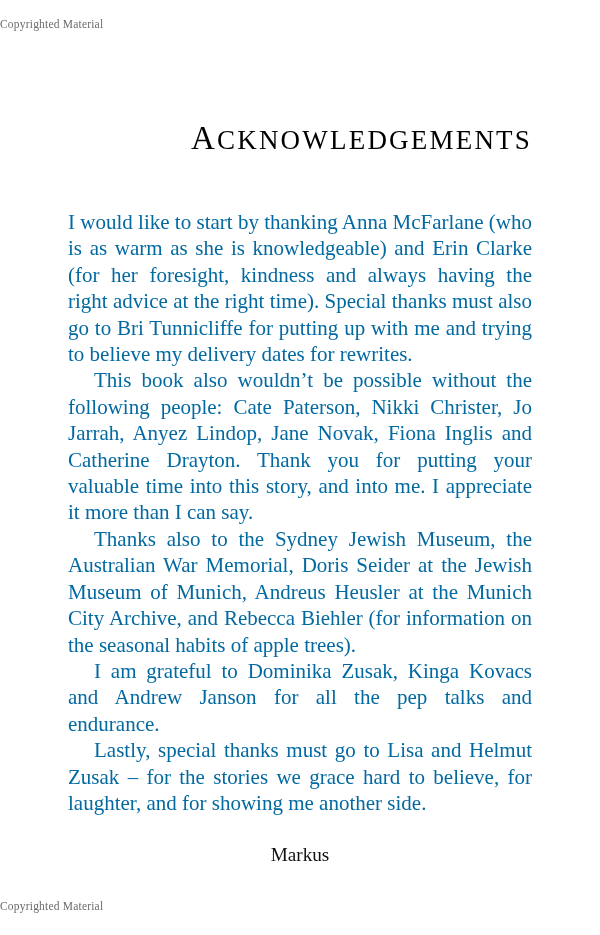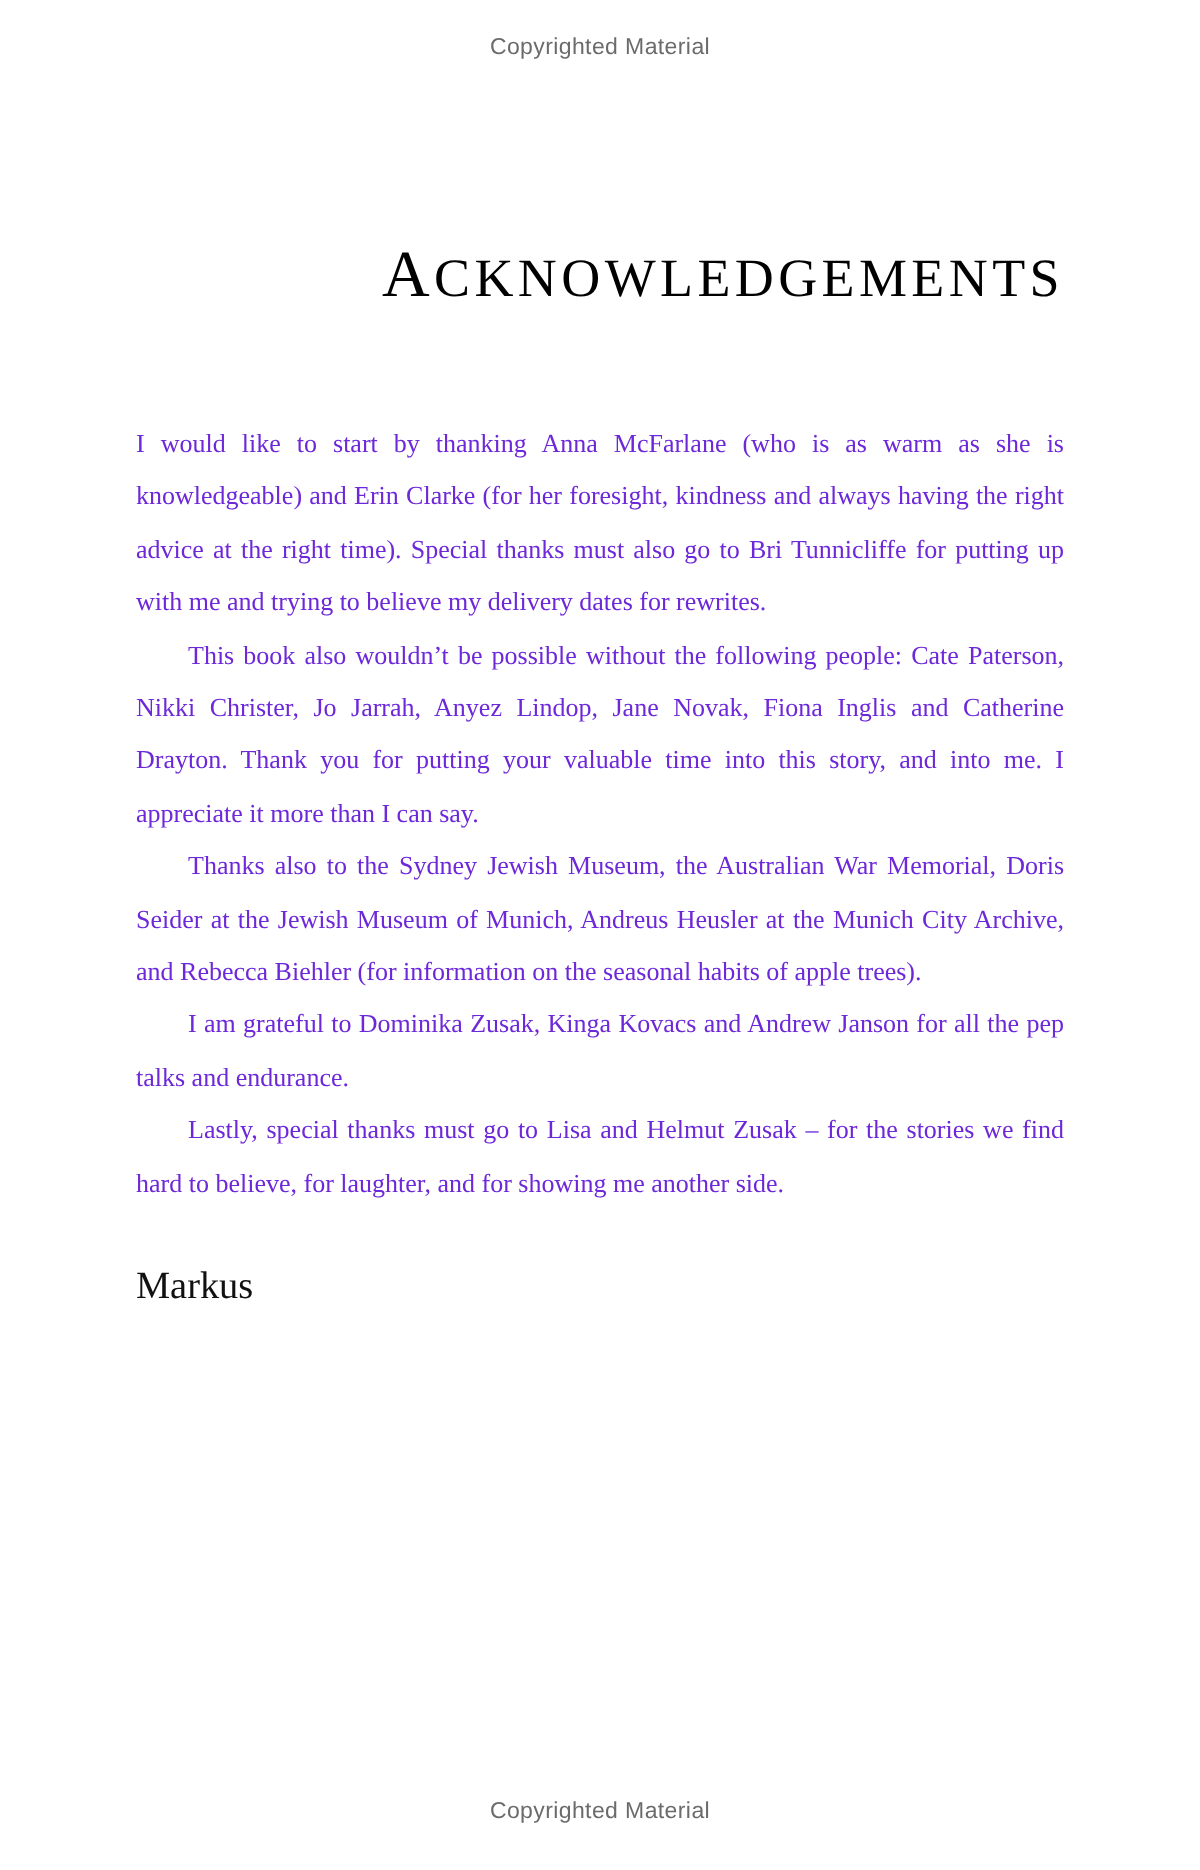--- a/index.html
+++ b/index.html
@@ -18,22 +18,22 @@
   .page {
     width: 600px;
     height: 935px;
     position: relative;
     box-sizing: border-box;
   }
   .watermark {
     position: absolute;
     left: 0;
     width: 100%;
-    text-align: center;
-    font-family: Liberation Sans, sans-serif;
+    text-align: left;
+    font-family: Liberation Serif, serif;
     font-size: 11.5px;
     color: #6b6b6b;
     letter-spacing: 0.2px;
   }
   .watermark-top { top: 18px; }
   .watermark-bottom { top: 900px; }
 
   .content {
     position: absolute;
     left: 68px;
@@ -49,52 +49,52 @@
     margin: 0 0 52px 0;
     font-weight: normal;
     color: #000000;
   }
   .chapter-title .cap {
     font-size: 33px;
   }
 
   p.body-par {
     margin: 0;
-    font-size: 13px;
+    font-size: 21px;
     line-height: 26.4px;
     text-align: justify;
     text-justify: inter-word;
-    color: #6d28d9;
+    color: #0369a1;
     hyphens: none;
   }
   p.body-par.indent {
     text-indent: 26px;
   }
   p.signature {
     margin: 26px 0 0 0;
     font-size: 19.2px;
     line-height: 26.4px;
-    text-align: left;
+    text-align: center;
     color: #111111;
   }
 </style>
 </head>
 <body>
 
 <div class="page">
 
   <div class="watermark watermark-top">Copyrighted Material</div>
 
   <div class="content">
 
     <h1 class="chapter-title"><span class="cap">A</span><span>CKNOWLEDGEMENTS</span></h1>
 
     <p class="body-par">I would like to start by thanking Anna McFarlane (who  is as warm as she is knowledgeable) and Erin Clarke (for her foresight, kindness and always having the right advice at the right time). Special thanks must also go to Bri Tunnicliffe for putting up with me and trying to believe my delivery dates for rewrites.</p>
     <p class="body-par indent">This book also wouldn’t be possible without the following people: Cate Paterson, Nikki Christer, Jo Jarrah, Anyez Lindop, Jane Novak, Fiona Inglis and Catherine Drayton. Thank you for putting your valuable time into this story, and into me. I appreciate it more than I can say.</p>
     <p class="body-par indent">Thanks also to the Sydney Jewish Museum, the Australian War Memorial, Doris Seider at the Jewish Museum of Munich, Andreus Heusler at the Munich City Archive, and Rebecca Biehler (for information on the seasonal habits of apple trees).</p>
     <p class="body-par indent">I am grateful to Dominika Zusak, Kinga Kovacs and Andrew Janson for all the pep talks and endurance.</p>
-    <p class="body-par indent">Lastly, special thanks must go to Lisa and Helmut Zusak – for the stories we find hard to believe, for laughter, and for showing me another side.</p>
+    <p class="body-par indent">Lastly, special thanks must go to Lisa and Helmut Zusak – for the stories we grace hard to believe, for laughter, and for showing me another side.</p>
 
     <p class="signature">Markus</p>
   </div>
 
   <div class="watermark watermark-bottom">Copyrighted Material</div>
 </div>
 
 </body></html>

